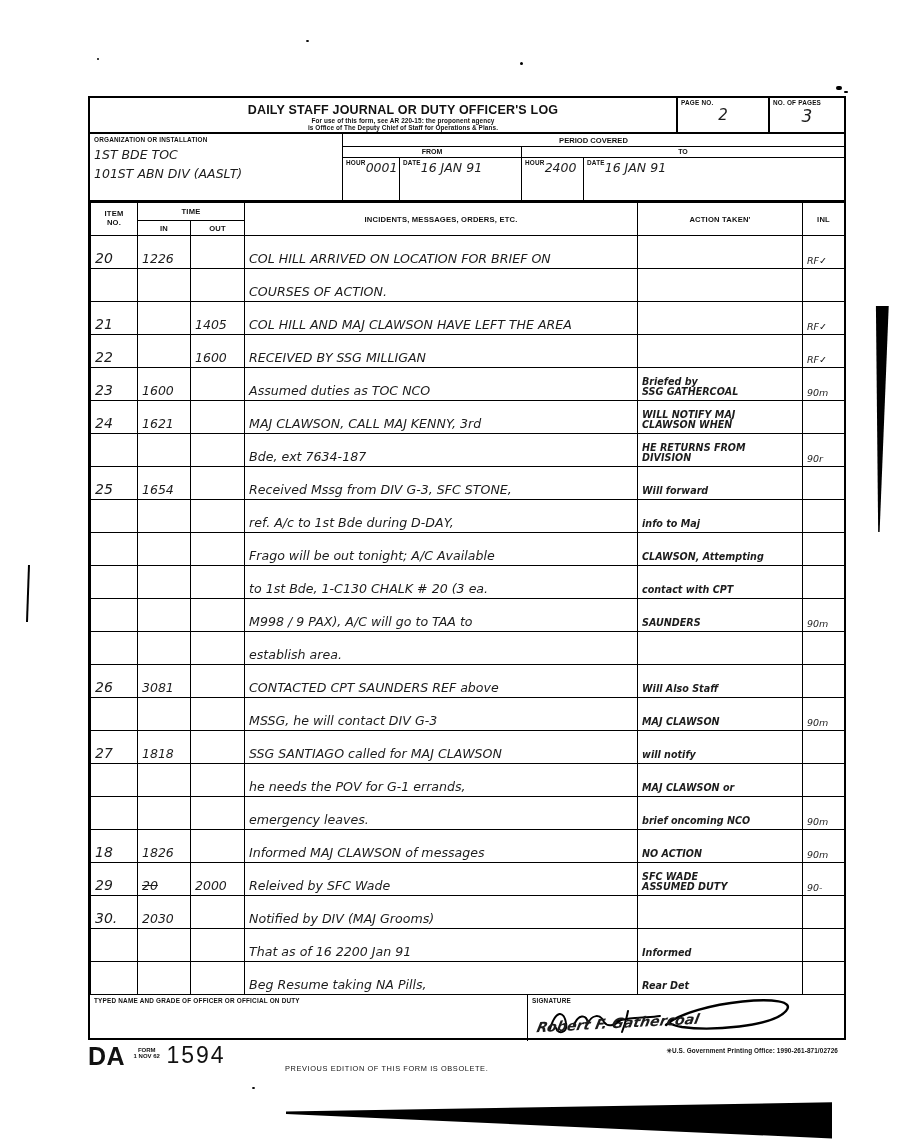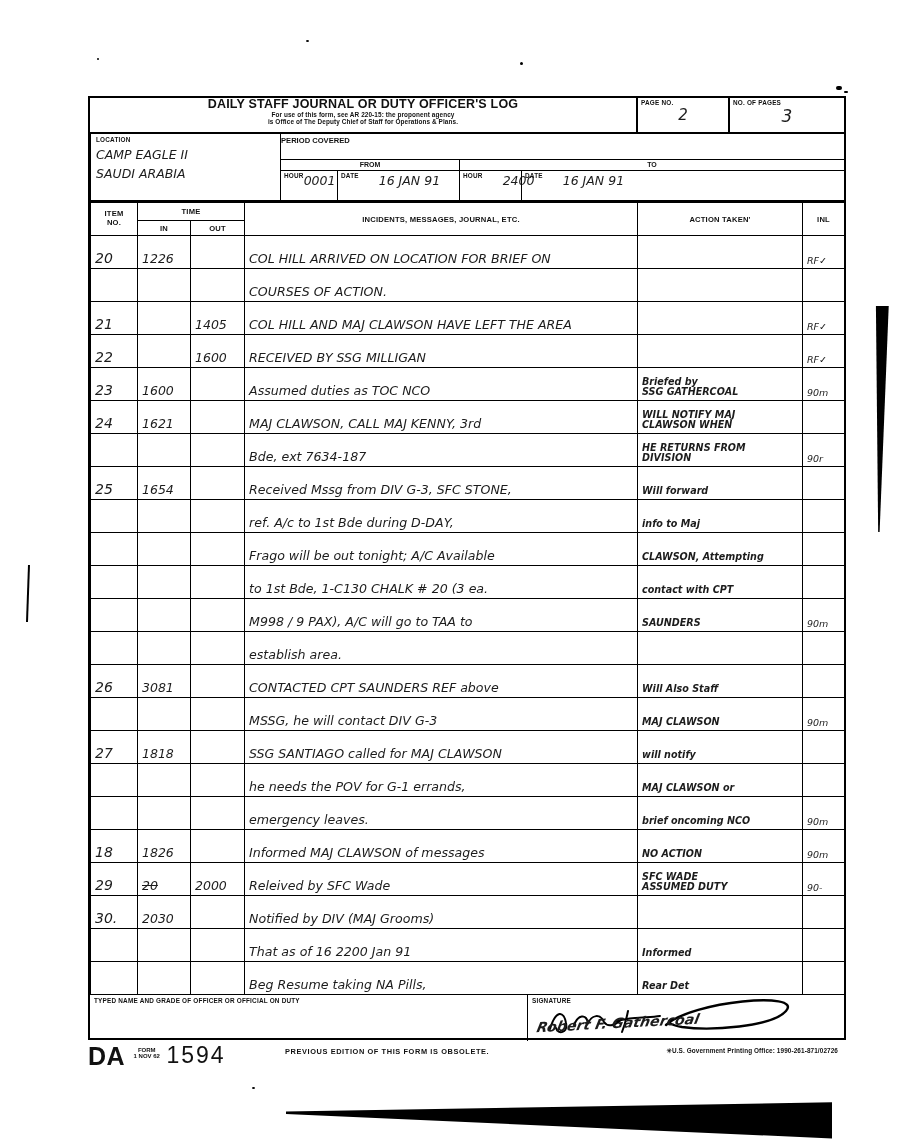--- a/index.html
+++ b/index.html
@@ -12,45 +12,45 @@
 
   
   .form{
     position:absolute;left:88px;top:96px;width:758px;height:944px;
     border:2px solid #000;box-sizing:border-box;background:#fff;
     display:flex;flex-direction:column;
   }
 
   
   .band1{display:flex;border-bottom:2px solid #000;height:34px;flex:none;}
-  .title-cell{width:546px;box-sizing:border-box;text-align:center;padding-top:0;}
+  .title-cell{width:546px;box-sizing:border-box;text-align:center;padding-top:6px;margin-left:40px;}
   .form-title{font-size:12.5px;font-weight:bold;letter-spacing:.2px;line-height:1.05;}
   .form-sub{font-size:6.4px;font-weight:bold;line-height:1.12;letter-spacing:.1px;}
   .pageno-cell{width:92px;box-sizing:border-box;border-left:2px solid #000;padding:1px 3px;}
   .pages-cell{flex:1;box-sizing:border-box;border-left:2px solid #000;padding:1px 3px;}
   .tiny-label{font-size:6.4px;font-weight:bold;letter-spacing:.2px;display:block;}
   .center-val{text-align:center;font-size:15px;line-height:1.2;}
 
   
   .hw{font-family:"DejaVu Sans",sans-serif;font-style:italic;color:#1c1c1c;}
 
   
   .band2{display:flex;border-bottom:2px solid #000;height:66px;flex:none;}
   .org-cell{width:252px;box-sizing:border-box;padding:2px 4px;}
   .loc-cell{width:190px;box-sizing:border-box;border-left:1.5px solid #000;padding:2px 5px;}
   .fill-line{font-size:12.5px;margin-top:4px;white-space:nowrap;}
   .period-cell{flex:1;border-left:1.5px solid #000;display:flex;flex-direction:column;}
-  .period-title{font-size:7.6px;font-weight:bold;border-bottom:1.5px solid #000;padding:2px 0 14px;}
+  .period-title{text-align:center;font-size:7.6px;font-weight:bold;border-bottom:1.5px solid #000;padding:2px 0 1px;}
   .fromto{display:flex;border-bottom:1.5px solid #000;}
   .ft{box-sizing:border-box;text-align:center;font-size:7px;font-weight:bold;padding:1px 0 2px;}
   .ft.from{width:178px;}
   .ft.to{flex:1;border-left:1.5px solid #000;}
   .hourdate{display:flex;flex:1;}
   .hd-cell{box-sizing:border-box;padding:1px 3px;display:flex;}
-  .hd-cell + .hd-cell{border-left:1.5px solid #000;gap:20px;}
+  .hd-cell + .hd-cell{border-left:1.5px solid #000;}
   .hd-cell .hd-val{font-size:12.5px;margin-top:1px;white-space:nowrap;}
   .hd-hour1{width:56px;}
   .hd-date1{width:122px;}
   .hd-hour2{width:62px;}
   .hd-date2{flex:1;}
 
   
   table.journal{border-collapse:collapse;table-layout:fixed;width:100%;flex:none;}
   table.journal th{border:1.5px solid #000;font-size:7.6px;font-weight:bold;padding:1px 2px;letter-spacing:.2px;}
   .th-item{white-space:pre-line;line-height:1.15;}
@@ -76,21 +76,21 @@
   .sig-text{position:absolute;left:10px;top:20px;font-size:14px;white-space:nowrap;
     transform:skewX(-14deg) rotate(-3deg);font-weight:bold;}
   .sig-svg{position:absolute;right:2px;top:0px;}
 
   
   .da-line{position:absolute;left:88px;top:1042px;width:758px;height:36px;}
   .da-big{font-size:25px;font-weight:900;letter-spacing:.5px;display:inline-block;vertical-align:top;}
   .form-stack{display:inline-block;vertical-align:top;margin:5px 2px 0 4px;line-height:1.05;
     font-size:6px;font-weight:bold;text-align:center;}
   .da-number{font-size:23px;font-weight:400;display:inline-block;vertical-align:top;letter-spacing:2px;}
-  .obsolete{position:absolute;left:197px;top:5px;font-size:7.4px;font-weight:bold;letter-spacing:.6px;}
+  .obsolete{position:absolute;left:197px;top:22px;font-size:7.4px;font-weight:normal;letter-spacing:.6px;}
   .gpo{position:absolute;right:8px;top:5px;font-size:6.4px;font-weight:bold;letter-spacing:.1px;}
 
   
   .right-wedge{position:absolute;left:874px;top:306px;width:16px;height:226px;background:#000;
     clip-path:polygon(12% 0,92% 0,35% 100%,26% 100%);}
   .bottom-wedge{position:absolute;left:286px;top:1099px;width:546px;height:42px;background:#000;
     clip-path:polygon(0 30%,100% 8%,100% 94%,0 36%);}
   .left-tick{position:absolute;left:27px;top:565px;width:2px;height:57px;background:#000;transform:rotate(2deg);}
   .corner-scribble{position:absolute;left:836px;top:86px;width:6px;height:4px;background:#000;border-radius:2px;
     box-shadow:7px 4px 0 -1px #000,12px 7px 0 -2px #000,17px 9px 0 -2px #000,-4px -26px 0 -2px #000;}
@@ -123,24 +123,24 @@
         <span class="tiny-label">PAGE NO.</span>
         <div class="center-val hw">2</div>
       </div>
       <div class="pages-cell">
         <span class="tiny-label">NO. OF PAGES</span>
         <div class="center-val hw" style="font-size:17px;">3</div>
       </div>
     </div>
 
     <div class="band2">
-      <div class="loc-cell">
-        <span class="tiny-label">LOCATION</span>
-        <div class="fill-line hw">CAMP EAGLE II</div>
-        <div class="fill-line hw">SAUDI ARABIA</div>
+      <div class="org-cell">
+        <span class="tiny-label">ORGANIZATION OR INSTALLATION</span>
+        <div class="fill-line hw">1ST BDE TOC</div>
+        <div class="fill-line hw">101ST ABN DIV (AASLT)</div>
       </div>
       <div class="period-cell">
         <div class="period-title">PERIOD COVERED</div>
         <div class="fromto">
           <div class="ft from">FROM</div>
           <div class="ft to">TO</div>
         </div>
         <div class="hourdate">
           <div class="hd-cell hd-hour1">
             <span class="tiny-label">HOUR</span>
@@ -169,21 +169,21 @@
           <col style="width:54px">
         <col style="width:393px">
           <col style="width:165px">
           <col style="width:42px">
       </colgroup>
       <thead>
         <tr class="r1">
           <th rowspan="2" class="th-item">ITEM
 NO.</th>
           <th colspan="2">TIME</th>
-          <th rowspan="2">INCIDENTS, MESSAGES, JOURNAL, ETC.</th>
+          <th rowspan="2">INCIDENTS, MESSAGES, ORDERS, ETC.</th>
           <th rowspan="2">ACTION TAKEN'</th>
           <th rowspan="2">INL</th>
         </tr>
         <tr class="r2">
           <th>IN</th>
           <th>OUT</th>
         </tr>
       </thead>
       <tbody>
           <tr>

